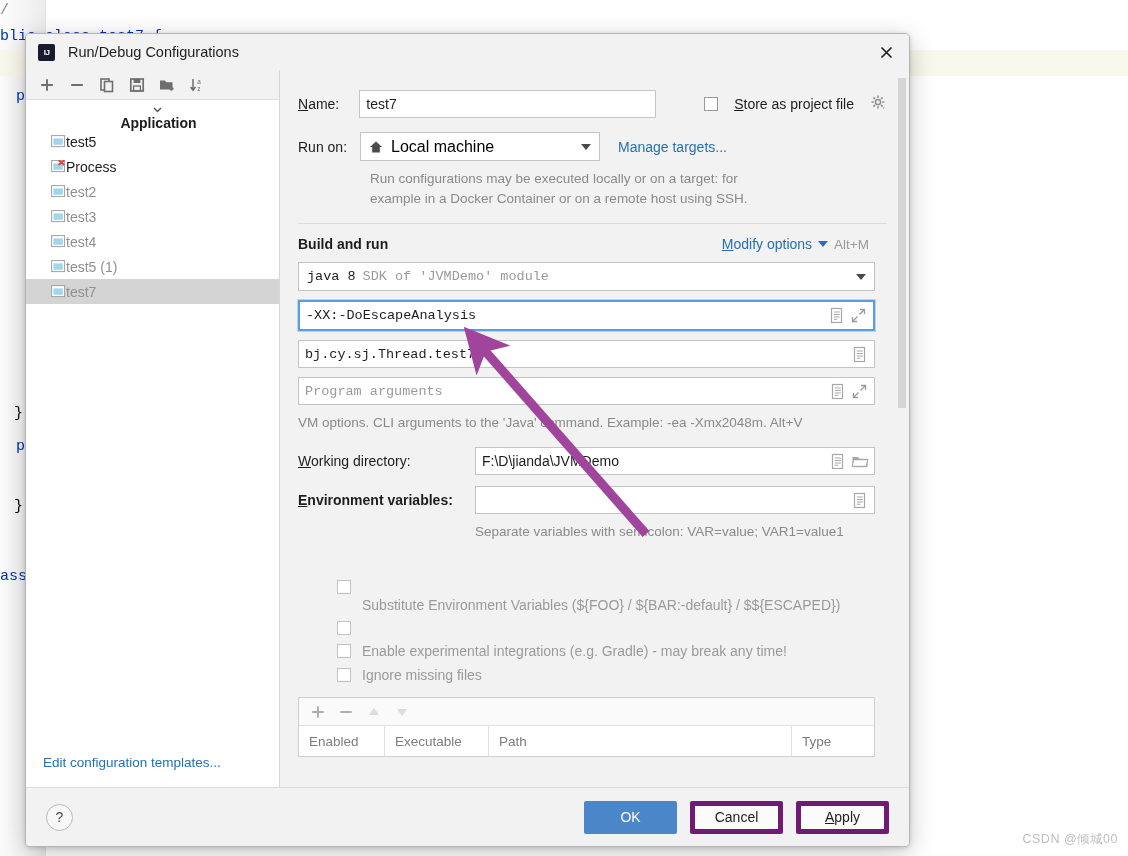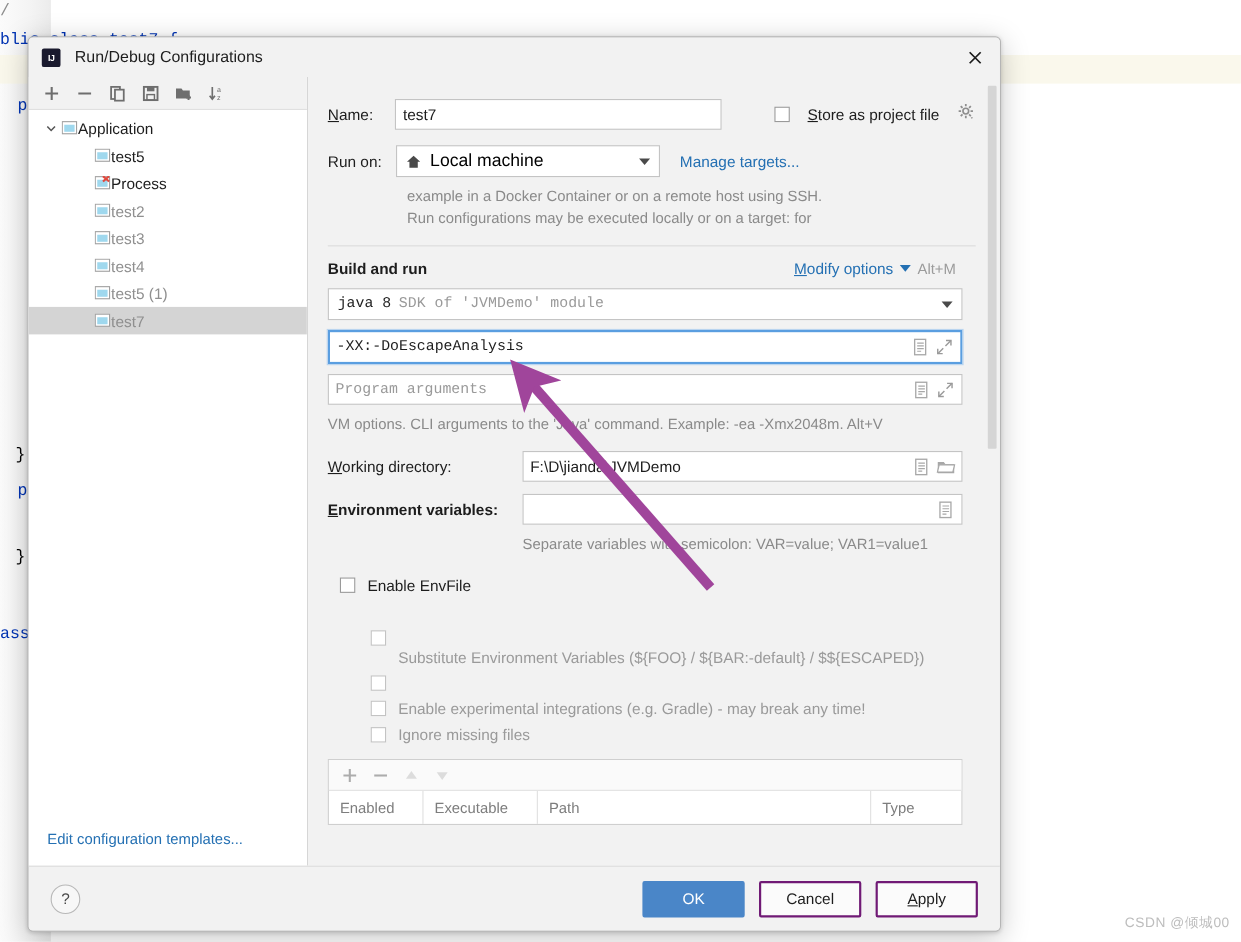--- a/index.html
+++ b/index.html
@@ -122,24 +122,24 @@
   }
   .tree-row {
     height: 25px;
     display: flex; align-items: center;
     font-size: 14px;
     color: #1d1d1d;
     cursor: pointer;
     padding-left: 12px;
     white-space: nowrap;
   }
-  .tree-row.child { padding-left: 60px; }
+  .tree-row.child { padding-left: 25px; }
   .tree-row.selected { background: #d4d4d4; }
   .tree-row.dim { color: #8f8f8f; }
-  .tree-row.bold { font-weight: normal; }
+  .tree-row.bold { font-weight: bold; flex-direction: column; }
   .chev {
     width: 16px; display: flex; align-items: center; justify-content: center;
     margin-right: 2px;
   }
   .edit-templates {
     position: absolute;
     left: 17px; bottom: 17px;
     font-size: 13.5px;
     color: #2470b3;
     cursor: pointer;
@@ -289,21 +289,21 @@
     border: 1px solid #b8b8b8;
     border-radius: 50%;
     display: flex; align-items: center; justify-content: center;
     font-size: 14px; color: #4a4a4a;
     cursor: pointer;
     background: #f7f7f7;
   }
   .btns { margin-left: auto; display: flex; gap: 13px; }
   .btn {
     min-width: 93px; height: 33px;
-    border: 2px solid #701a75;
+    border: 5px solid #701a75;
     background: #fbfbfb;
     display: flex; align-items: center; justify-content: center;
     font-size: 14px; color: #1d1d1d;
     cursor: pointer;
     border-radius: 2px;
   }
   .btn.primary {
     background: #4a86c8;
     border-color: #4a86c8;
     color: #ffffff;
@@ -496,22 +496,22 @@
                 <path d="M7 1.5 L13 7 H10.8 V12.5 H3.2 V7 H1 Z" fill="#4a4a4a"></path>
               </svg>
             </span>
             <span>Local machine</span>
             <span class="caret"></span>
           </div>
           <div class="link" style="margin-left:18px;">Manage targets...</div>
         </div>
 
         <div class="hint" style="margin-left:72px;">
+          <div>Run configurations may be executed locally or on a target: for</div>
           <div>example in a Docker Container or on a remote host using SSH.</div>
-          <div>Run configurations may be executed locally or on a target: for</div>
         </div>
 
         <div class="sep"></div>
 
         <div class="row" style="margin-bottom:10px;">
           <div class="sect-title">Build and run</div>
           <div style="margin-left:auto; display:flex; align-items:center; gap:6px; padding-right:18px;">
             <div class="link">
               <u>M</u>odify options
             </div>
@@ -539,20 +539,31 @@
               <svg width="17" height="17" viewBox="0 0 17 17">
                 <path d="M10 2.5 h4.5 v4.5" fill="none" stroke="#9a9a9a" stroke-width="1.3"></path>
                 <path d="M14.5 2.5 L9.5 7.5" stroke="#9a9a9a" stroke-width="1.3"></path>
                 <path d="M7 14.5 h-4.5 v-4.5" fill="none" stroke="#9a9a9a" stroke-width="1.3"></path>
                 <path d="M2.5 14.5 L7.5 9.5" stroke="#9a9a9a" stroke-width="1.3"></path>
               </svg>
             </span>
           </span>
         </div>
 
+        <div class="txtfield mono" style="width:577px; margin-bottom:9px;">
+          <span>bj.cy.sj.Thread.test7</span>
+          <span style="margin-left:auto; display:flex; align-items:center;">
+            <span class="fld-ico">
+              <svg width="17" height="17" viewBox="0 0 17 17">
+                <rect x="3.5" y="1.5" width="10" height="14" fill="#fff" stroke="#a8a8a8" stroke-width="1.2"></rect>
+                <path d="M5.8 5 h6 M5.8 7.5 h6 M5.8 10 h6 M5.8 12.3 h3.6" stroke="#a8a8a8" stroke-width="1.1"></path>
+              </svg>
+            </span>
+          </span>
+        </div>
 
         <div class="txtfield mono" style="width:577px; margin-bottom:8px;">
           <span class="ph">Program arguments</span>
           <span style="margin-left:auto; display:flex; align-items:center;">
             <span class="fld-ico">
               <svg width="17" height="17" viewBox="0 0 17 17">
                 <rect x="3.5" y="1.5" width="10" height="14" fill="#fff" stroke="#a8a8a8" stroke-width="1.2"></rect>
                 <path d="M5.8 5 h6 M5.8 7.5 h6 M5.8 10 h6 M5.8 12.3 h3.6" stroke="#a8a8a8" stroke-width="1.1"></path>
               </svg>
             </span>
@@ -600,24 +611,20 @@
                   <rect x="3.5" y="1.5" width="10" height="14" fill="#fff" stroke="#a8a8a8" stroke-width="1.2"></rect>
                   <path d="M5.8 5 h6 M5.8 7.5 h6 M5.8 10 h6 M5.8 12.3 h3.6" stroke="#a8a8a8" stroke-width="1.1"></path>
                 </svg>
               </span>
             </span>
           </div>
         </div>
 
         <div class="hint" style="margin-left:177px; margin-bottom:19px;">Separate variables with semicolon: VAR=value; VAR1=value1</div>
 
-        <div class="row" style="margin-bottom:14px; gap:11px; margin-left:11px;">
-          <div class="cbox"></div>
-          <div class="lbl">Enable EnvFile</div>
-        </div>
 
         <div id="envfile-subs">
             <div class="row" style="margin-left: 39px; margin-bottom: 8px; gap: 11px; align-items: center;">
               <div class="cbox dim"></div>
               <div class="lbl" style="color: rgb(154, 154, 154); margin-top: 36px;">Substitute Environment Variables (${FOO} / ${BAR:-default} / $${ESCAPED})</div>
             </div>
             <div class="row" style="margin-left: 39px; margin-bottom: 8px; gap: 11px; align-items: center;">
               <div class="cbox dim"></div>
             </div>
             <div class="row" style="margin-left: 39px; margin-bottom: 8px; gap: 11px; align-items: center;">

